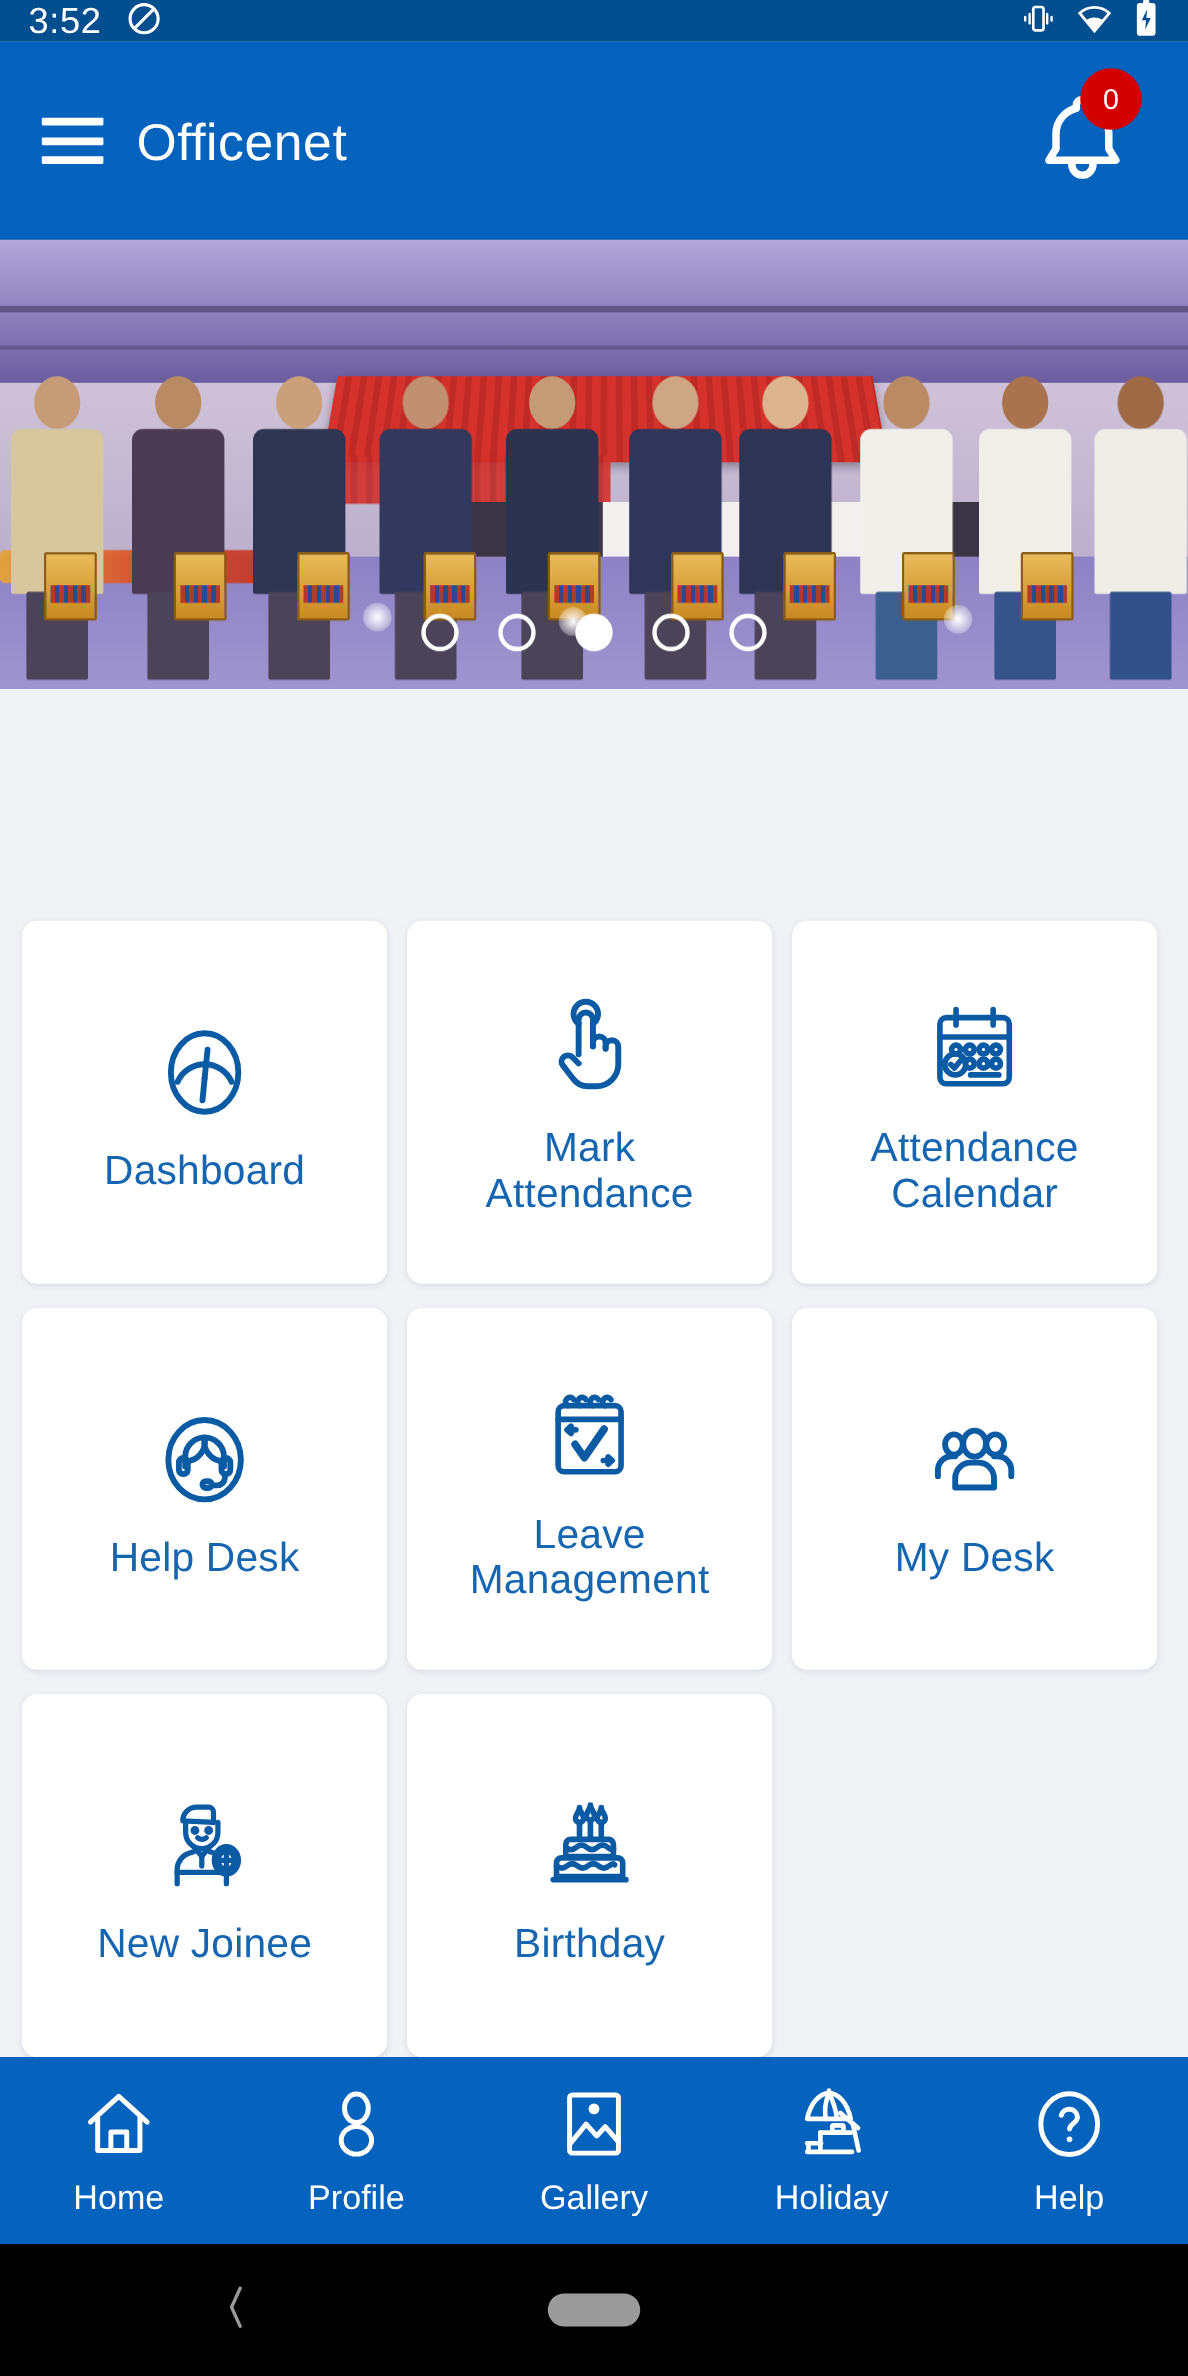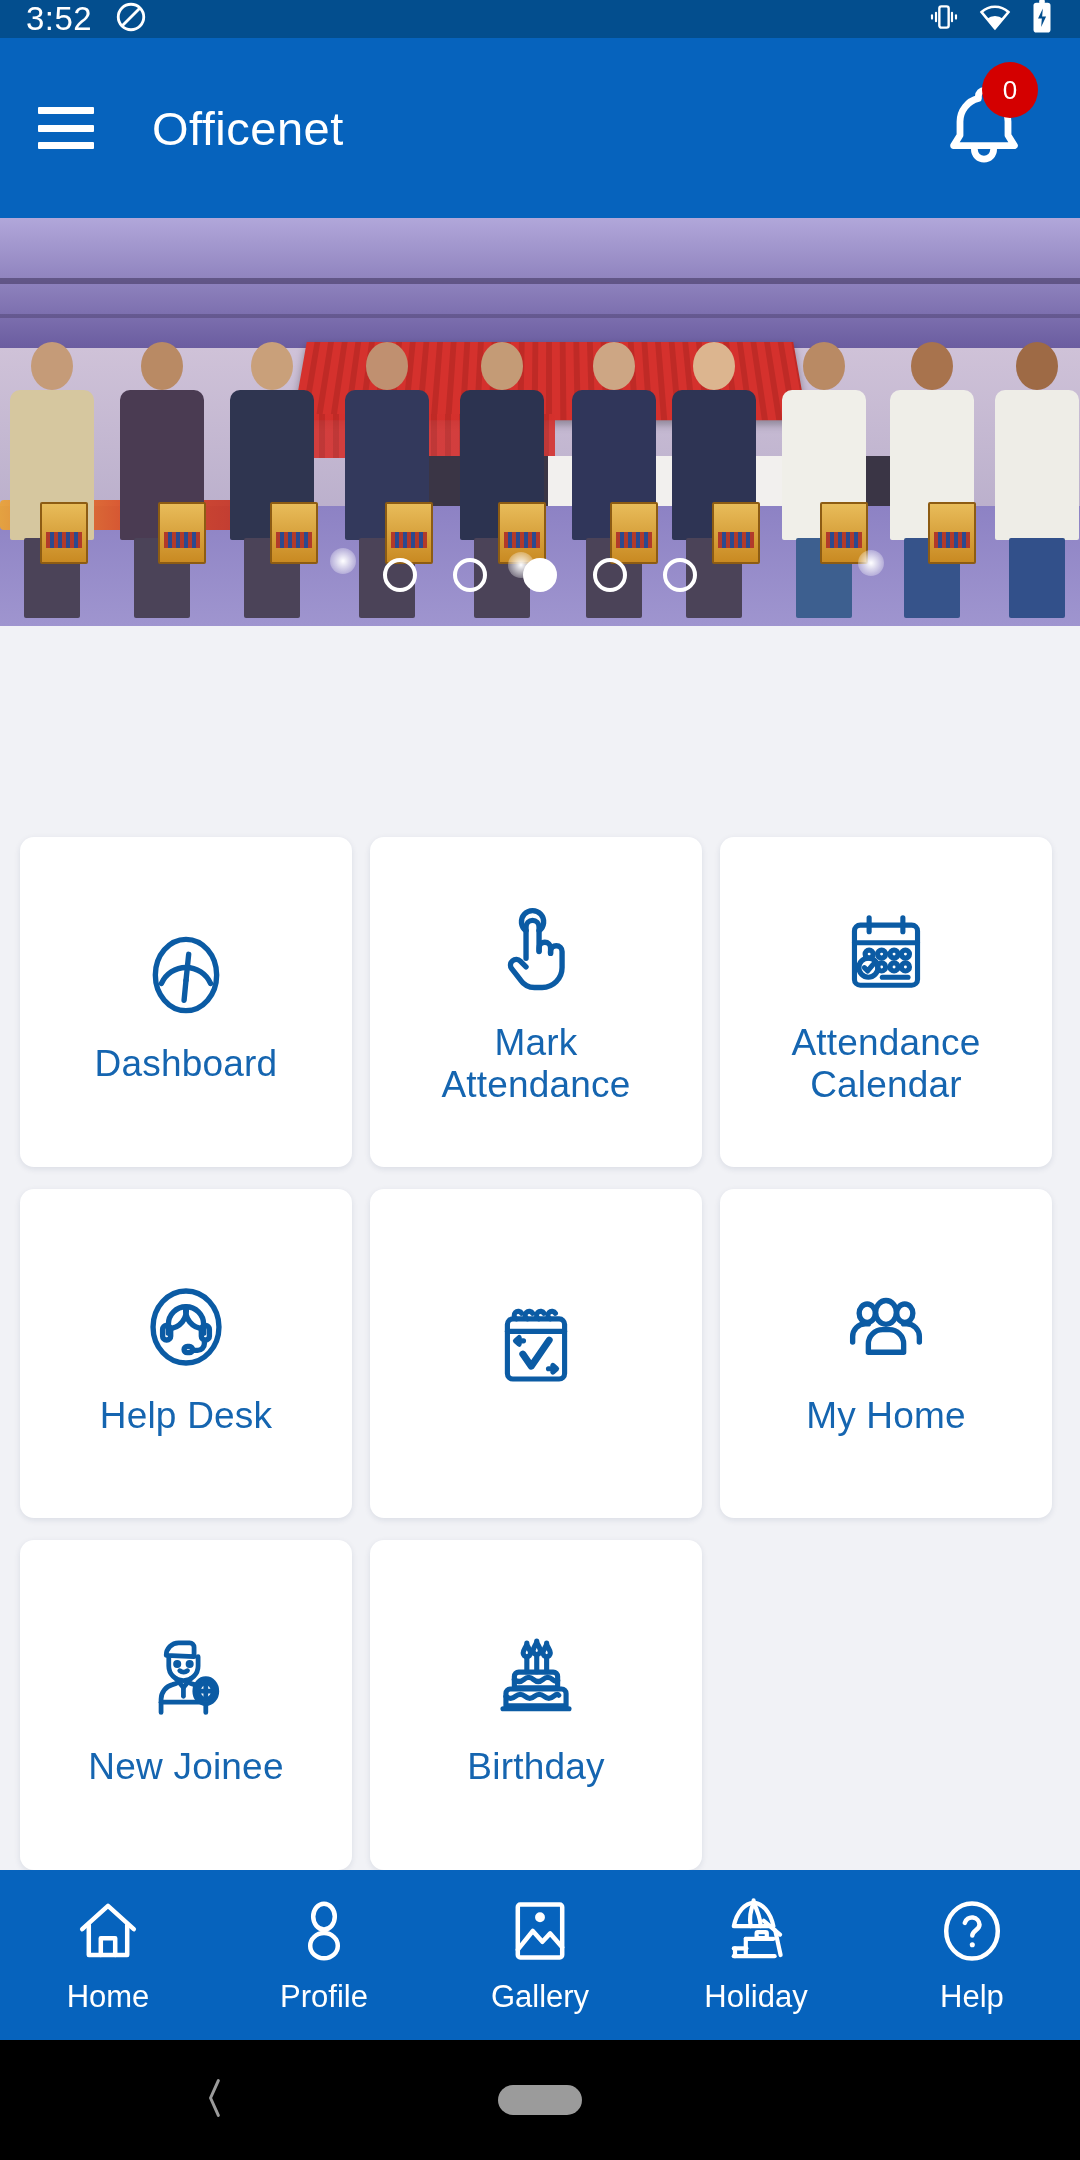--- a/index.html
+++ b/index.html
@@ -23,21 +23,21 @@
 
   
   .appbar{
     height:180px; background:#0663BD; display:flex; align-items:center;
     padding:0 38px; position:relative;
   }
   .hamburger{ width:56px; height:42px; display:flex; flex-direction:column;
     justify-content:space-between; cursor:pointer; }
   .hamburger span{ display:block; height:7px; background:#fff; border-radius:1px; }
   .app-title{
-    color:#fff; font-size:47px; font-weight:400; margin-left:58px;
+    color:#fff; font-size:47px; font-weight:400; margin-left:30px;
     letter-spacing:.5px;
   }
   .bell-wrap{ position:absolute; right:48px; top:50%; transform:translateY(-50%);
     width:96px; height:96px; }
   .badge{
     position:absolute; right:-6px; top:-18px; width:56px; height:56px;
     background:#D40000; border-radius:50%; color:#fff; font-size:26px;
     display:flex; align-items:center; justify-content:center; font-weight:400;
     z-index:3;
   }
@@ -345,35 +345,36 @@
           <line x1="4.2" y1="8" x2="19.8" y2="8"></line>
           <path d="M6.6 4.6a1.1 1.1 0 1 1 1.5-1.5"></path>
           <path d="M9.6 4.6a1.1 1.1 0 1 1 1.5-1.5"></path>
           <path d="M12.7 4.6a1.1 1.1 0 1 1 1.5-1.5"></path>
           <path d="M15.8 4.6a1.1 1.1 0 1 1 1.5-1.5"></path>
           <path d="M8.4 14.2 L10.7 17.5 L15.6 10.4" stroke-width="1.9"></path>
           <path d="M8.6 10.6 H6.5 M7.4 9.7 L6.4 10.6 L7.4 11.5"></path>
           <path d="M15.4 18.2 H17.5 M16.6 17.3 L17.6 18.2 L16.6 19.1"></path>
         </svg>
       </div>
+      <div class="lbl">Leave<br>Management</div>
     </div>
 
 
     <div class="tile">
       <div class="ico">
         <svg width="92" height="92" viewBox="0 0 24 24" fill="none" stroke="#0B5BA4" stroke-width="1.4" stroke-linecap="round" stroke-linejoin="round">
           <ellipse cx="7.1" cy="8.4" rx="2.1" ry="2.4"></ellipse>
           <path d="M3.3 15.9v-1.4a3.3 3.3 0 0 1 3.3-3.3h.8"></path>
           <ellipse cx="16.9" cy="8.4" rx="2.1" ry="2.4"></ellipse>
           <path d="M20.7 15.9v-1.4a3.3 3.3 0 0 0-3.3-3.3h-.8"></path>
           <ellipse cx="12" cy="8.2" rx="2.7" ry="3.1"></ellipse>
           <path d="M7.4 18.6v-2.2A3.7 3.7 0 0 1 11.1 12.7h1.8a3.7 3.7 0 0 1 3.7 3.7v2.2Z"></path>
         </svg>
       </div>
-      <div class="lbl">My Home</div>
+      <div class="lbl">My Desk</div>
     </div>
 
     <div class="tile">
       <div class="ico">
         <svg width="88" height="88" viewBox="0 0 24 24" fill="none" stroke="#0B5BA4" stroke-width="1.3" stroke-linecap="round" stroke-linejoin="round">
           <path d="M6.6 5.8 a3.4 3.4 0 0 1 3.4-3.4 h3 a1.2 1.2 0 0 1 1.2 1.2 v2.6 Z"></path>
           <path d="M7.3 6.2v2.5a4 4 0 0 0 8 0V6.2"></path>
           <circle cx="9.6" cy="8.2" r=".45" fill="#0B5BA4"></circle>
           <circle cx="13" cy="8.2" r=".45" fill="#0B5BA4"></circle>
           <path d="M10.3 10 a1.6 1.6 0 0 0 2.1 0"></path>

